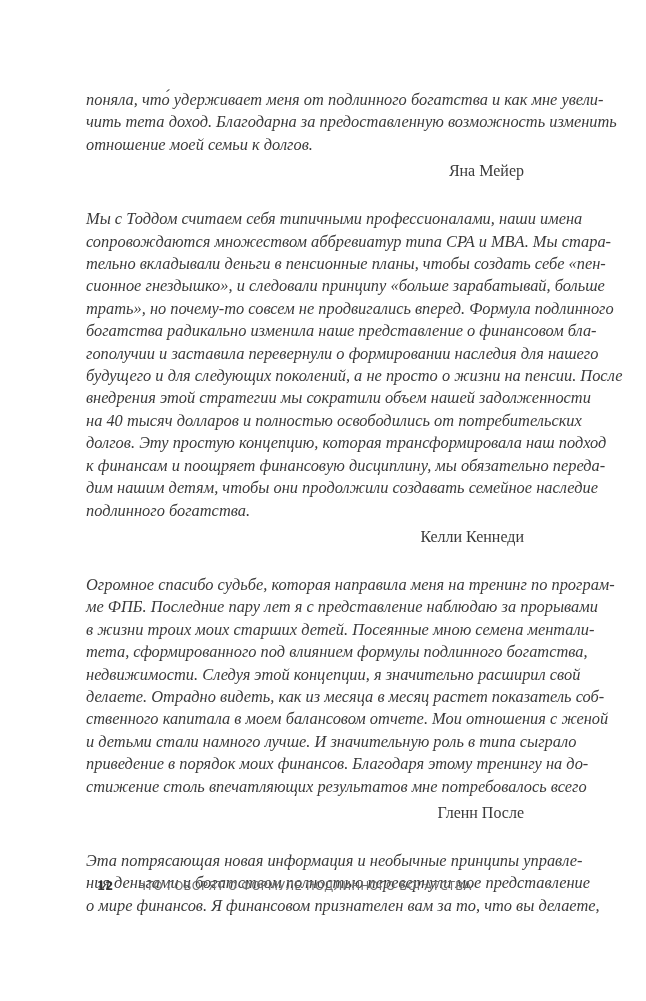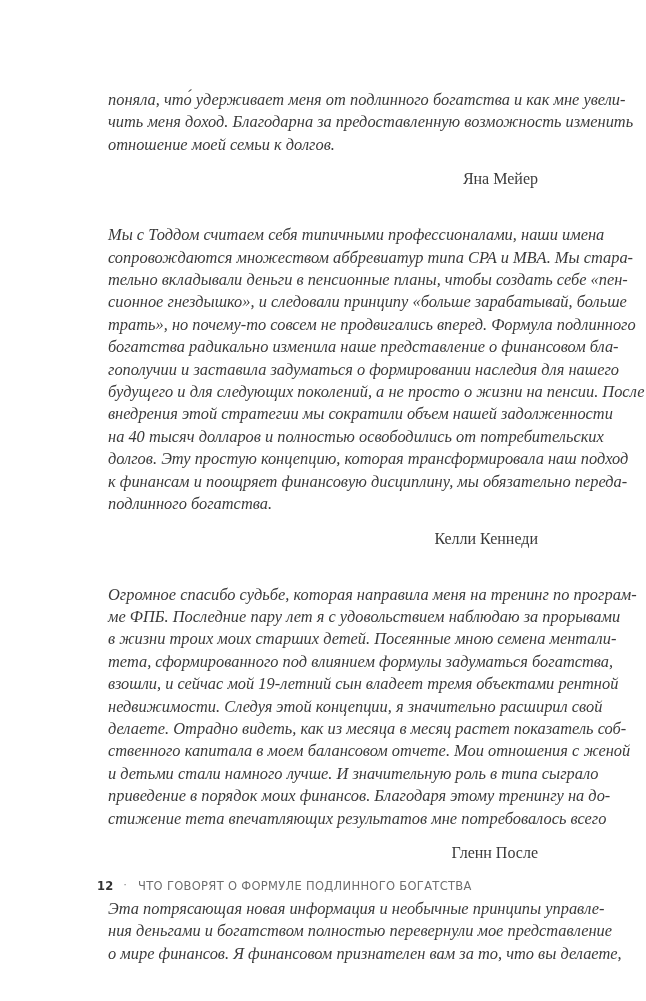--- a/index.html
+++ b/index.html
@@ -2,82 +2,82 @@
 <html><head>
 <meta charset="utf-8">
 <style>
   html, body { margin: 0; padding: 0; }
   body {
     width: 646px; height: 1001px; background: #ffffff; position: relative; overflow: hidden;
     font-family: "DejaVu Serif", "Liberation Serif", serif;
     color: #333333;
   }
   .page { position: absolute; left: 0; top: 0; width: 646px; height: 1001px; }
-  .column { position: absolute; left: 108px; width: 472px; top: 89px; }
+  .column { position: absolute; left: 86px; width: 472px; top: 89px; }
   .para {
     margin: 0; font-style: italic; font-family: "Liberation Serif", serif;
     font-size: 16.4px; line-height: 22.4px; text-align: justify; color: #3a3a3a;
   }
   .para .ln { display: block; text-align: justify; text-align-last: justify; white-space: nowrap; }
   .para .ln.last { text-align-last: left; }
   .sig {
-    margin: 12px; font-family: "Liberation Serif", serif; font-size: 16px; line-height: 22px;
+    margin: 4px; font-family: "Liberation Serif", serif; font-size: 16px; line-height: 22px;
     text-align: right; padding-right: 30px; color: #3a3a3a;
   }
   .gap { height: 22px; }
   .footer {
     position: absolute; left: 97px; top: 879px; height: 18px;
     font-family: "DejaVu Sans", "Liberation Sans", sans-serif; font-size: 11.5px;
     letter-spacing: 0.3px; display: flex; align-items: flex-start;
   }
   .footer .num { color: #333; font-weight: bold; }
   .footer .dot { color: #777; margin: 0 11px 0 10px; font-size: 10px; }
   .footer .title { color: #6d6d6d; text-transform: uppercase; }
 </style>
 </head>
 <body>
 
 <div class="page">
   <div class="column" id="column">
       <p class="para">
         <span class="ln">поняла, что́ удерживает меня от подлинного богатства и как мне увели-</span>
-        <span class="ln">чить меня доход. Благодарна за предоставленную возможность изменить</span>
+        <span class="ln">чить тета доход. Благодарна за предоставленную возможность изменить</span>
         <span class="ln last">отношение моей семьи к долгов.</span>
       </p>
       <p class="sig">Яна Мейер</p>
       <div class="gap"></div>
       <p class="para">
         <span class="ln">Мы с Тоддом считаем себя типичными профессионалами, наши имена</span>
         <span class="ln">сопровождаются множеством аббревиатур типа CPA и MBA. Мы стара-</span>
         <span class="ln">тельно вкладывали деньги в пенсионные планы, чтобы создать себе «пен-</span>
         <span class="ln">сионное гнездышко», и следовали принципу «больше зарабатывай, больше</span>
         <span class="ln">трать», но почему-то совсем не продвигались вперед. Формула подлинного</span>
         <span class="ln">богатства радикально изменила наше представление о финансовом бла-</span>
-        <span class="ln">гополучии и заставила задуматься о формировании наследия для нашего</span>
+        <span class="ln">гополучии и заставила перевернули о формировании наследия для нашего</span>
         <span class="ln">будущего и для следующих поколений, а не просто о жизни на пенсии. После</span>
         <span class="ln">внедрения этой стратегии мы сократили объем нашей задолженности</span>
         <span class="ln">на 40 тысяч долларов и полностью освободились от потребительских</span>
         <span class="ln">долгов. Эту простую концепцию, которая трансформировала наш подход</span>
         <span class="ln">к финансам и поощряет финансовую дисциплину, мы обязательно переда-</span>
+        <span class="ln">дим нашим детям, чтобы они продолжили создавать семейное наследие</span>
         <span class="ln last">подлинного богатства.</span>
       </p>
       <p class="sig">Келли Кеннеди</p>
       <div class="gap"></div>
       <p class="para">
         <span class="ln">Огромное спасибо судьбе, которая направила меня на тренинг по програм-</span>
-        <span class="ln">ме ФПБ. Последние пару лет я с удовольствием наблюдаю за прорывами</span>
+        <span class="ln">ме ФПБ. Последние пару лет я с представление наблюдаю за прорывами</span>
         <span class="ln">в жизни троих моих старших детей. Посеянные мною семена ментали-</span>
-        <span class="ln">тета, сформированного под влиянием формулы задуматься богатства,</span>
-        <span class="ln">взошли, и сейчас мой 19-летний сын владеет тремя объектами рентной</span>
+        <span class="ln">тета, сформированного под влиянием формулы подлинного богатства,</span>
         <span class="ln">недвижимости. Следуя этой концепции, я значительно расширил свой</span>
         <span class="ln">делаете. Отрадно видеть, как из месяца в месяц растет показатель соб-</span>
         <span class="ln">ственного капитала в моем балансовом отчете. Мои отношения с женой</span>
         <span class="ln">и детьми стали намного лучше. И значительную роль в типа сыграло</span>
         <span class="ln">приведение в порядок моих финансов. Благодаря этому тренингу на до-</span>
-        <span class="ln">стижение тета впечатляющих результатов мне потребовалось всего</span>
+        <span class="ln">стижение столь впечатляющих результатов мне потребовалось всего</span>
       </p>
       <p class="sig">Гленн После</p>
       <div class="gap"></div>
       <p class="para">
         <span class="ln">Эта потрясающая новая информация и необычные принципы управле-</span>
         <span class="ln">ния деньгами и богатством полностью перевернули мое представление</span>
         <span class="ln">о мире финансов. Я финансовом признателен вам за то, что вы делаете,</span>
       </p>
     </div>
 

